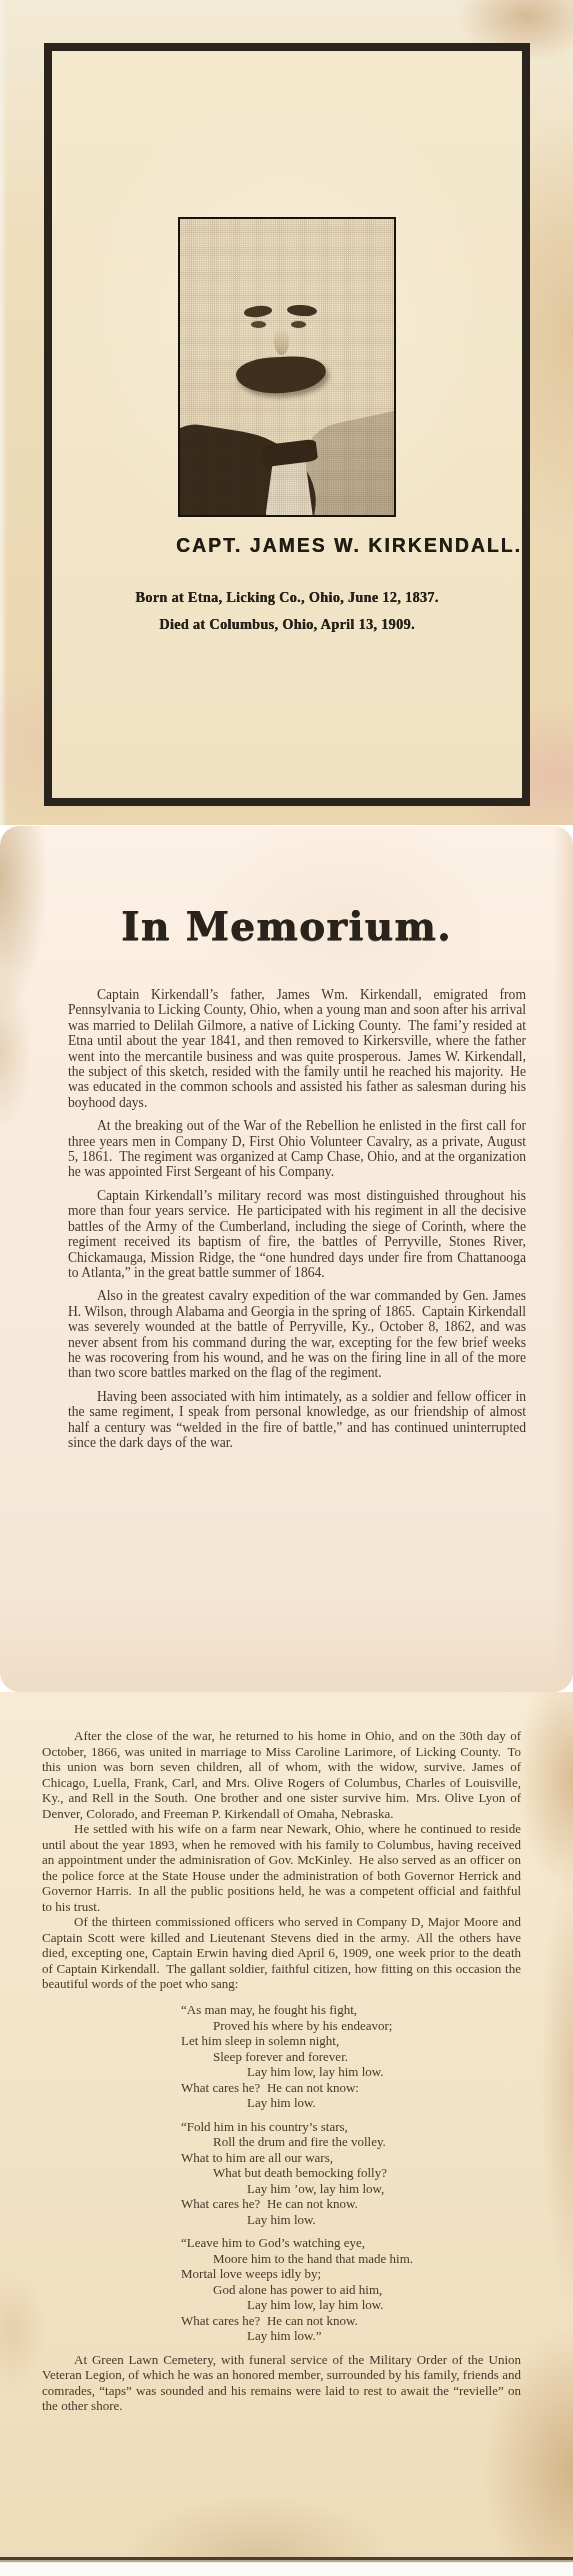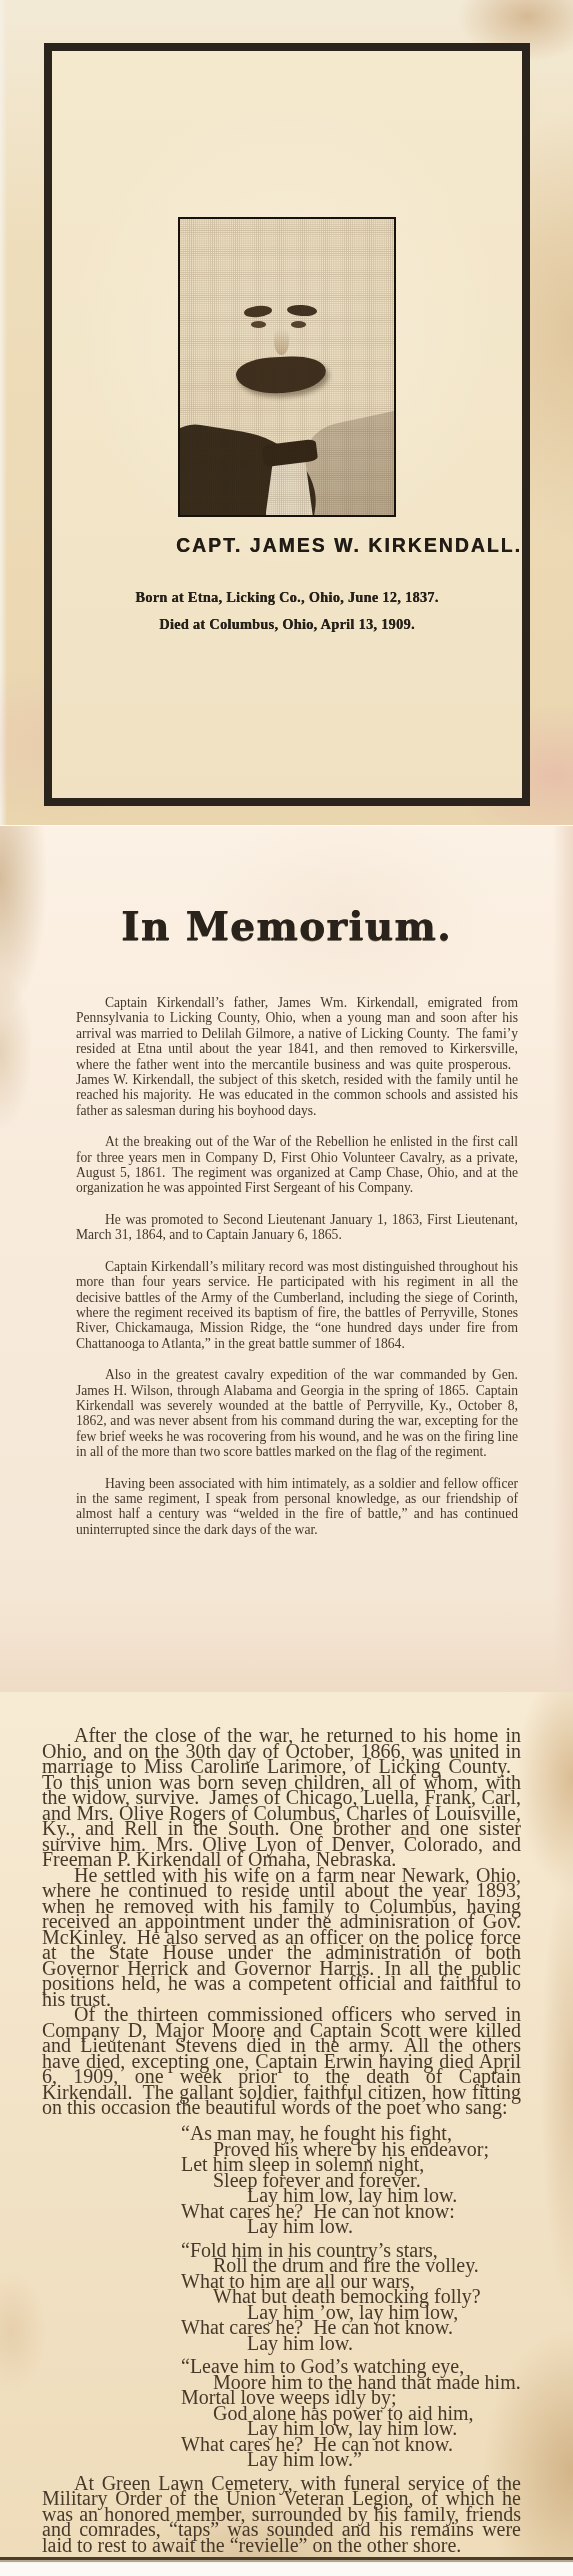--- a/index.html
+++ b/index.html
@@ -72,50 +72,51 @@
   
   .sec2{
     position:absolute;left:0;top:825px;width:573px;height:867px;
     border-top:1.4px solid #fdfbf5;box-sizing:border-box;
     background:
       radial-gradient(64px 186px at 0% 6%, rgba(177,137,84,0.50), transparent 74%),
       radial-gradient(43px 107px at 0% 26%, rgba(177,137,84,0.28), transparent 75%),
       radial-gradient(215px 143px at 60% 10%, rgba(240,220,200,0.35), transparent 70%),
       linear-gradient(270deg, #eed9c6 0px, rgba(238,217,198,0) 20px),
       linear-gradient(180deg, #fbf1e4 0%, #f8ebdc 40%, #f5e7d6 88%, #efdcc6 100%);
+    border-radius: 20px;
   }
   .memorial-heading{
     position:absolute;left:0;right:0;top:77px;margin:0;text-align:center;
     font-family:"DejaVu Serif", serif;font-weight:bold;font-size:39px;
     letter-spacing:1.4px;color:#2a231b;text-shadow:0.7px 0 0 #2a231b, 0 0.7px 0 rgba(42,35,27,0.6);
   }
   .body2{
     position:absolute;left:60px;top:153px;width:474px;
     font-size:13.6px;line-height:15.4px;text-align:justify;color:#42382b;
   }
-  .body2 p{margin:16px;text-indent:29px;}
+  .body2 p{margin:8px;text-indent:29px;}
   
   .sec3{
     position:absolute;left:0;top:1692px;width:573px;height:884px;
     background:#fbfaf6;
   }
   .paper3{
     position:absolute;left:0;top:0;width:573px;height:865px;
     border-bottom:3.6px solid #4d3c27;box-shadow:0 2.1px 0 rgba(120,98,64,0.55);
     background:
       radial-gradient(79px 158px at 100% 10%, rgba(190,144,86,0.50), transparent 72%),
       radial-gradient(43px 301px at 100% 45%, rgba(190,148,96,0.35), transparent 75%),
       radial-gradient(129px 201px at 100% 90%, rgba(176,130,72,0.45), transparent 70%),
       radial-gradient(186px 86px at 45% 100%, rgba(150,110,60,0.22), transparent 72%),
       radial-gradient(50px 86px at 2% 74%, rgba(200,160,110,0.25), transparent 70%),
       linear-gradient(180deg, #f7ebd4 0%, #f2e2c6 50%, #eedcba 100%);
   }
   .body3{
     position:absolute;left:42px;top:36px;width:479px;
-    font-size:20px;line-height:15.5px;text-align:justify;color:#47392a;
+    font-size:13px;line-height:15.5px;text-align:justify;color:#47392a;
   }
   .body3 p{margin:0;text-indent:32px;}
   .poem{margin:10.7px 0 0 107px;text-align:left;}
   .poem .stanza{margin:0 0 8px 0;}
   .poem-line{margin:0;text-indent:0;white-space:nowrap;font-family:Liberation Serif, serif;}
   .poem-line.ind1{padding-left:32px;}
   .poem-line.ind2{padding-left:66px;}
   .closing{margin-top:5px !important;}
 </style>
 </head>
@@ -143,21 +144,20 @@
       <p class="cover-born">Born at Etna, Licking Co., Ohio, June 12, 1837.</p>
       <p class="cover-died">Died at Columbus, Ohio, April 13, 1909.</p>
     </div>
   </section>
 
   <section class="sec2">
     <h2 class="memorial-heading">In Memorium.</h2>
     <div class="body2">
       <p>Captain Kirkendall’s father, James Wm. Kirkendall, emigrated from Pennsylvania to Licking County, Ohio, when a young man and soon after his arrival was married to Delilah Gilmore, a native of Licking County. The fami’y resided at Etna until about the year 1841, and then removed to Kirkersville, where the father went into the mercantile business and was quite prosperous. James W. Kirkendall, the subject of this sketch, resided with the family until he reached his majority. He was educated in the common schools and assisted his father as salesman during his boyhood days.</p>
       <p>At the breaking out of the War of the Rebellion he enlisted in the first call for three years men in Company D, First Ohio Volunteer Cavalry, as a private, August 5, 1861. The regiment was organized at Camp Chase, Ohio, and at the organization he was appointed First Sergeant of his Company.</p>
-      <p>He was promoted to Second Lieutenant January 1, 1863, First Lieutenant, March 31, 1864, and to Captain January 6, 1865.</p>
       <p>Captain Kirkendall’s military record was most distinguished throughout his more than four years service. He participated with his regiment in all the decisive battles of the Army of the Cumberland, including the siege of Corinth, where the regiment received its baptism of fire, the battles of Perryville, Stones River, Chickamauga, Mission Ridge, the “one hundred days under fire from Chattanooga to Atlanta,” in the great battle summer of 1864.</p>
       <p>Also in the greatest cavalry expedition of the war commanded by Gen. James H. Wilson, through Alabama and Georgia in the spring of 1865. Captain Kirkendall was severely wounded at the battle of Perryville, Ky., October 8, 1862, and was never absent from his command during the war, excepting for the few brief weeks he was rocovering from his wound, and he was on the firing line in all of the more than two score battles marked on the flag of the regiment.</p>
       <p>Having been associated with him intimately, as a soldier and fellow officer in the same regiment, I speak from personal knowledge, as our friendship of almost half a century was “welded in the fire of battle,” and has continued uninterrupted since the dark days of the war.</p>
     </div>
   </section>
 
   <section class="sec3">
     <div class="paper3">
       <div class="body3">
         <p>After the close of the war, he returned to his home in Ohio, and on the 30th day of October, 1866, was united in marriage to Miss Caroline Larimore, of Licking County. To this union was born seven children, all of whom, with the widow, survive. James of Chicago, Luella, Frank, Carl, and Mrs. Olive Rogers of Columbus, Charles of Louisville, Ky., and Rell in the South. One brother and one sister survive him. Mrs. Olive Lyon of Denver, Colorado, and Freeman P. Kirkendall of Omaha, Nebraska.</p>

